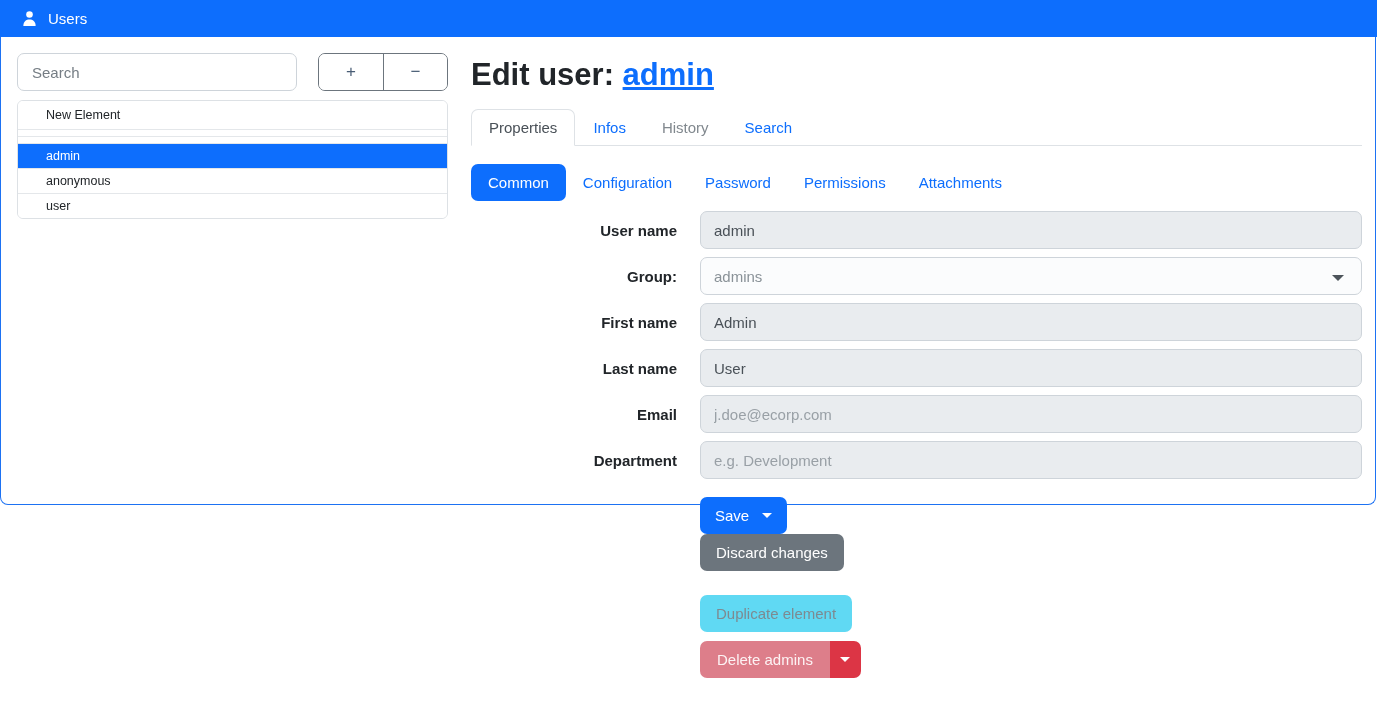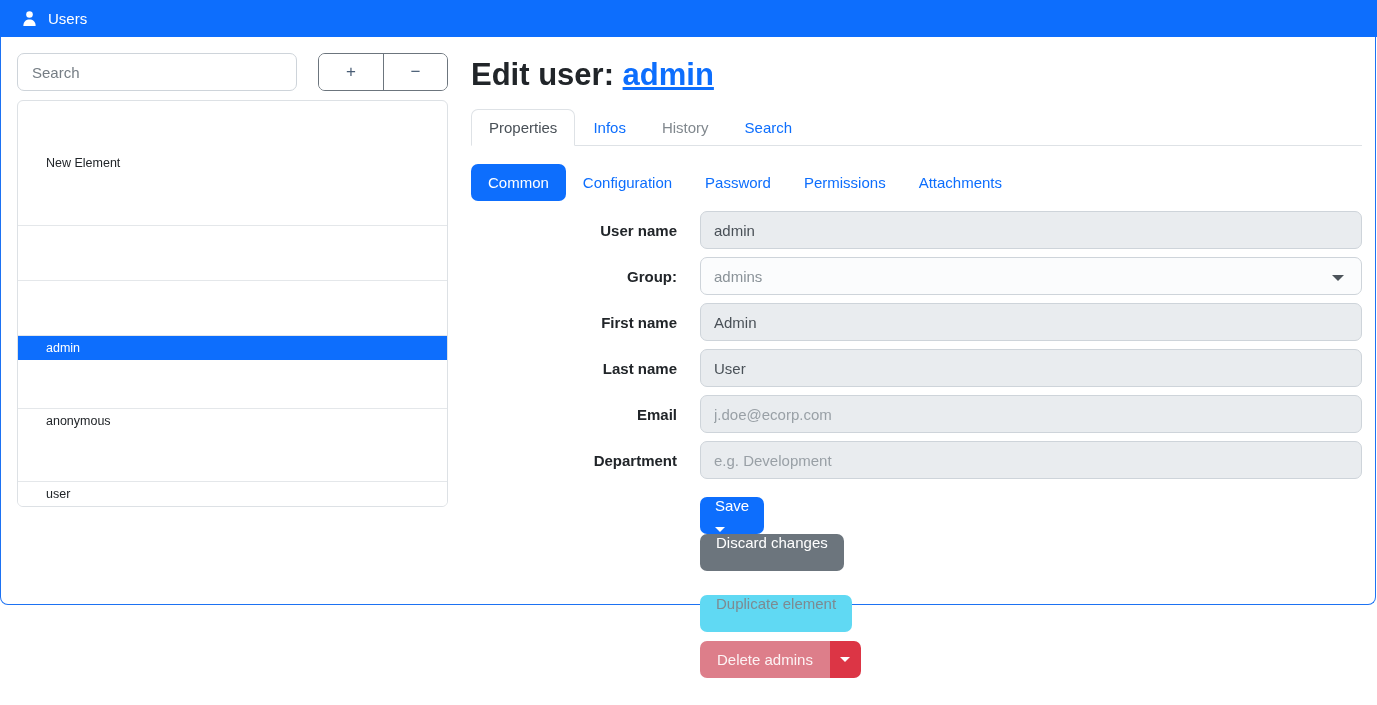--- a/index.html
+++ b/index.html
@@ -6,41 +6,41 @@
   html, body { width: 1377px; height: 705px; background: #fff;
     font-family: "Liberation Sans", sans-serif; overflow: hidden; }
 
   
   .appbar { height: 37px; background: #0d6efd; display: flex; align-items: center;
     padding-left: 21px; gap: 10px; }
   .appbar .title { color: #fff; font-size: 15px; }
   .appbar svg { display: block; }
 
   
-  .frame { position: relative; height: 568px; margin-right: 1px;
+  .frame { position: relative; height: 468px; margin-right: 1px;
     border: 1px solid #1d72f3; border-top: none; border-radius: 0 0 8px 8px; }
 
   
   .left-panel { position: absolute; left: 16px; top: 16px; width: 431px; }
   .search-row { display: flex; align-items: center; }
   .search-input { width: 280px; height: 38px; border: 1px solid #ced4da; border-radius: 7px;
     padding: 0 14px; font-size: 15px; color: #212529; outline: none; background: #fff;
     font-family: "Liberation Sans", sans-serif; }
   .search-input::placeholder { color: #757d84; }
   .pm-group { margin-left: auto; display: flex; border: 1px solid #6c757d; border-radius: 7px;
     overflow: hidden; background: #fff; }
   .pm-btn { width: 64px; height: 36px; background: #fff; border: none; cursor: pointer;
     font-size: 17px; color: #495d75; display: flex; align-items: center; justify-content: center;
     font-family: "Liberation Sans", sans-serif; }
   .pm-btn + .pm-btn { border-left: 1px solid #6c757d; }
 
   .element-list { margin-top: 9px; border: 1px solid #dde1e5; border-radius: 6px;
     overflow: hidden; background: #fff; }
   .list-item { padding-left: 28px; font-size: 12.5px; color: #212529; display: flex;
-    align-items: center; background: #fff; cursor: pointer; margin-top: 48px; }
+    align-items: center; background: #fff; cursor: pointer; }
   .list-item + .list-item { border-top: 1px solid #e4e7ea; }
   .list-item.new { height: 28px; }
   .list-item.spacer { height: 7px; }
   .list-item.row { height: 25px; }
   .list-item.selected { background: #0d6efd; color: #fff; }
 
   
   .right-panel { position: absolute; left: 470px; top: 20px; width: 891px; }
   .page-title { font-size: 31px; font-weight: 700; color: #212529; }
   .page-title a { color: #0d6efd; text-decoration: underline; cursor: pointer; }
@@ -69,21 +69,21 @@
   .form-select { flex: 1; height: 38px; background: #fbfcfd; border: 1px solid #ced4da;
     border-radius: 7px; padding: 0 13px; font-size: 15px; color: #8a9298;
     display: flex; align-items: center; cursor: pointer; position: relative; }
   .select-caret { position: absolute; right: 17px; top: 17px; width: 0; height: 0;
     border-left: 6px solid transparent; border-right: 6px solid transparent;
     border-top: 6px solid #4d545b; }
 
   
   .actions { margin-left: 229px; }
   .btn { border: none; border-radius: 7px; height: 37px; font-size: 15px; cursor: pointer;
-    display: inline-flex; align-items: flex-start; font-family: "Liberation Sans", sans-serif; flex-direction: column; }
+    display: inline-flex; align-items: center; font-family: "Liberation Sans", sans-serif; }
   .btn-save { margin-top: 10px; background: #0d6efd; color: #fff; padding: 0 15px; gap: 13px; }
   .caret-down { width: 0; height: 0; border-left: 5px solid transparent;
     border-right: 5px solid transparent; border-top: 5px solid #fff; display: inline-block; }
   .btn-discard { background: #6c757d; color: #fff; padding: 0 16px; display: flex; }
   .btn-duplicate { margin-top: 24px; background: #60d9f3; color: #7d8a91; padding: 0 16px;
     display: flex; cursor: default; }
   .split { margin-top: 9px; display: flex; }
   .btn-delete-main { background: #dd7e8a; color: #fdf3f4; padding: 0 17px; height: 37px;
     border: none; border-radius: 7px 0 0 7px; font-size: 15px; cursor: default;
     display: flex; align-items: center; font-family: "Liberation Sans", sans-serif; }

